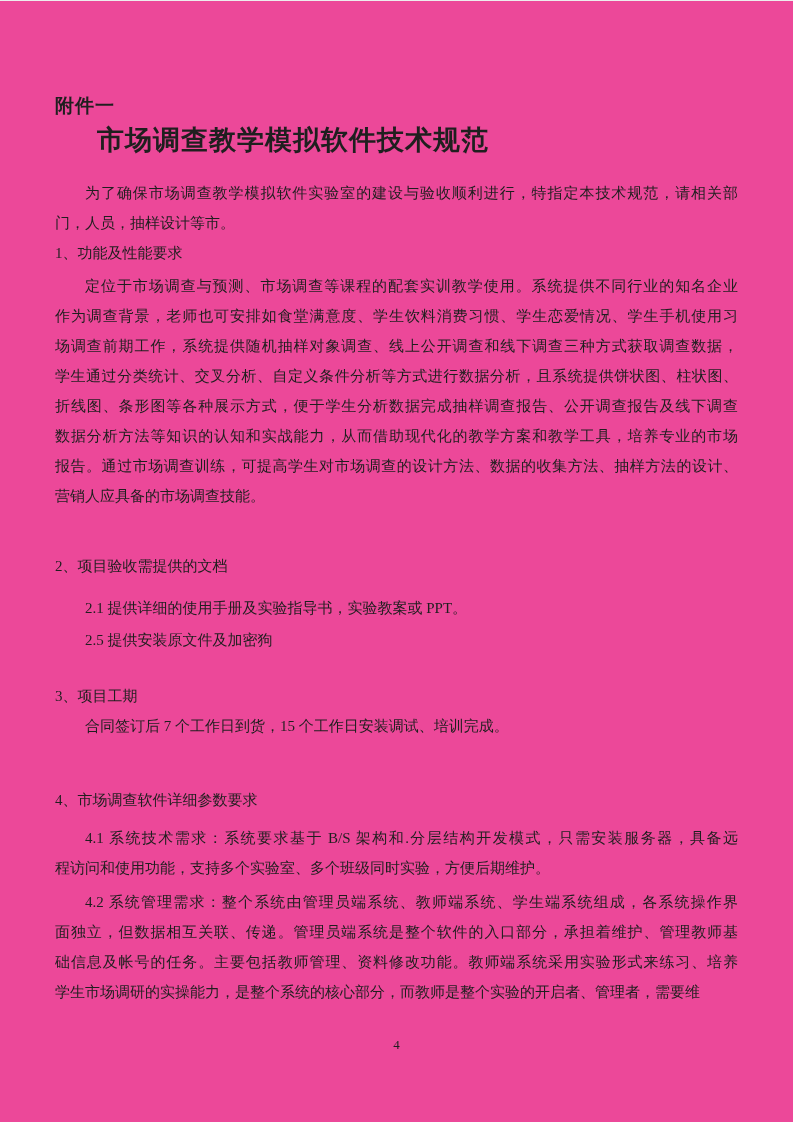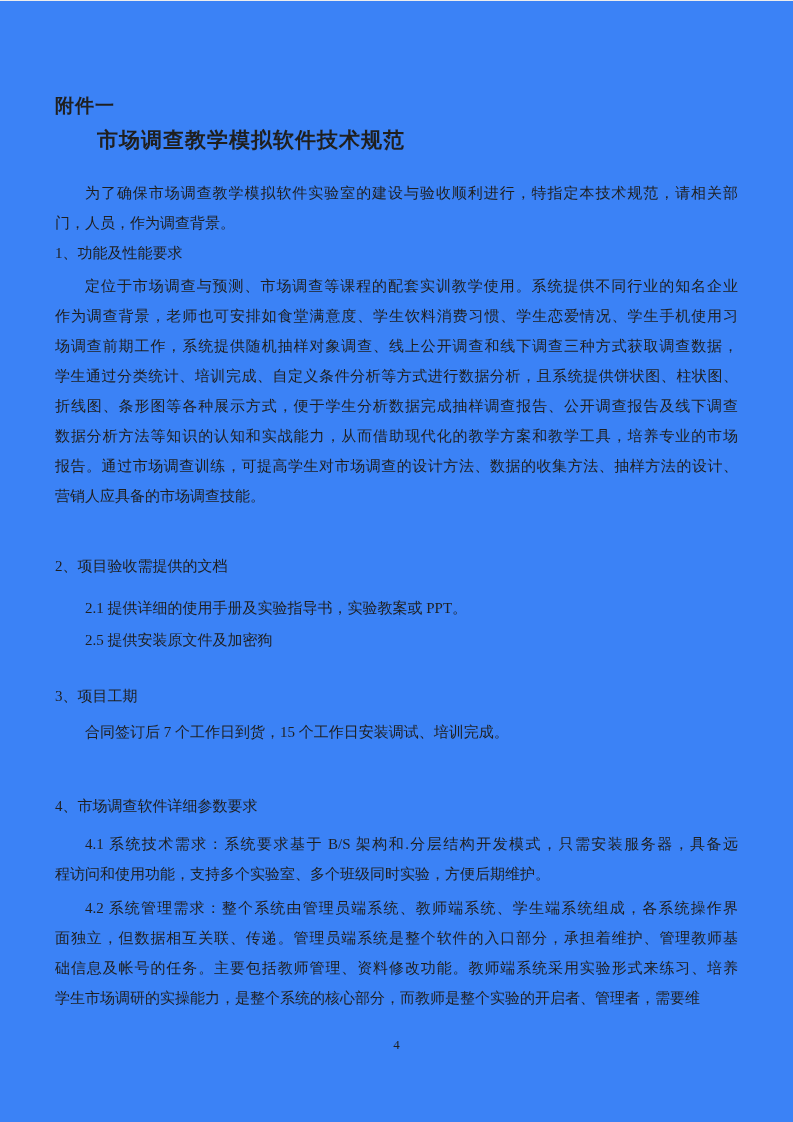--- a/index.html
+++ b/index.html
@@ -4,21 +4,21 @@
 <style>
   html, body {
     margin: 0;
     padding: 0;
     background: #ffffff;
   }
   .page {
     position: relative;
     width: 793px;
     height: 1122px;
-    background: #3b82f6;
+    background: #ec4899;
     overflow: hidden;
     border-top: 1px solid #ededed;
     color: #1f1f1f;
     font-family: "Liberation Serif", "DejaVu Serif", serif;
   }
   .content {
     position: absolute;
     left: 55px;
     top: 92px;
     width: 683px;
@@ -26,21 +26,21 @@
   .attachment-label {
     font-family: "Liberation Sans", "DejaVu Sans", sans-serif;
     font-weight: bold;
     font-size: 19px;
     line-height: 26px;
     letter-spacing: 1px;
   }
   .doc-title {
     font-family: "Liberation Sans", "DejaVu Sans", sans-serif;
     font-weight: bold;
-    font-size: 21px;
+    font-size: 27px;
     line-height: 30px;
     letter-spacing: 1px;
     margin-left: 42px;
     margin-top: 6px;
   }
   .block { font-size: 15px; line-height: 30px; }
   .block .line {
     text-align: justify;
     text-align-last: justify;
   }
@@ -49,21 +49,21 @@
   .block.heading .line { text-align: left; text-align-last: left; }
 
   
   [data-block="intro-paragraph"]   { margin-top: 23px; }
   [data-block="section-1-heading"] { margin-top: 0px; }
   [data-block="section-1-paragraph"] { margin-top: 3px; }
   [data-block="section-2-heading"] { margin-top: 40px; }
   [data-block="item-2-1"]          { margin-top: 12px; }
   [data-block="item-2-2"]          { margin-top: 2px; }
   [data-block="section-3-heading"] { margin-top: 26px; }
-  [data-block="section-3-item"]    { margin-top: 6px; }
+  [data-block="section-3-item"]    { margin-top: 0px; }
   [data-block="section-4-heading"] { margin-top: 44px; }
   [data-block="para-4-1"]          { margin-top: 8px; }
   [data-block="para-4-2"]          { margin-top: 4px; }
 
   .page-number {
     position: absolute;
     left: 0;
     top: 1036px;
     width: 793px;
     text-align: center;
@@ -75,30 +75,30 @@
 </head>
 <body>
 
 <div class="page">
   <div class="content">
     <div class="attachment-label">附件一</div>
     <div class="doc-title">市场调查教学模拟软件技术规范</div>
     <div>
         <div class="block paragraph" data-block="intro-paragraph">
           <div class="line first">为了确保市场调查教学模拟软件实验室的建设与验收顺利进行，特指定本技术规范，请相关部</div>
-          <div class="line last">门，人员，作为调查背景。</div>
+          <div class="line last">门，人员，抽样设计等市。</div>
         </div>
         <div class="block heading" data-block="section-1-heading">
           <div class="line last">1、功能及性能要求</div>
         </div>
         <div class="block paragraph" data-block="section-1-paragraph">
           <div class="line first">定位于市场调查与预测、市场调查等课程的配套实训教学使用。系统提供不同行业的知名企业</div>
           <div class="line">作为调查背景，老师也可安排如食堂满意度、学生饮料消费习惯、学生恋爱情况、学生手机使用习</div>
           <div class="line">场调查前期工作，系统提供随机抽样对象调查、线上公开调查和线下调查三种方式获取调查数据，</div>
-          <div class="line">学生通过分类统计、培训完成、自定义条件分析等方式进行数据分析，且系统提供饼状图、柱状图、</div>
+          <div class="line">学生通过分类统计、交叉分析、自定义条件分析等方式进行数据分析，且系统提供饼状图、柱状图、</div>
           <div class="line">折线图、条形图等各种展示方式，便于学生分析数据完成抽样调查报告、公开调查报告及线下调查</div>
           <div class="line">数据分析方法等知识的认知和实战能力，从而借助现代化的教学方案和教学工具，培养专业的市场</div>
           <div class="line">报告。通过市场调查训练，可提高学生对市场调查的设计方法、数据的收集方法、抽样方法的设计、</div>
           <div class="line last">营销人应具备的市场调查技能。</div>
         </div>
         <div class="block heading" data-block="section-2-heading">
           <div class="line last">2、项目验收需提供的文档</div>
         </div>
         <div class="block paragraph" data-block="item-2-1">
           <div class="line first last">2.1 提供详细的使用手册及实验指导书，实验教案或 PPT。</div>

